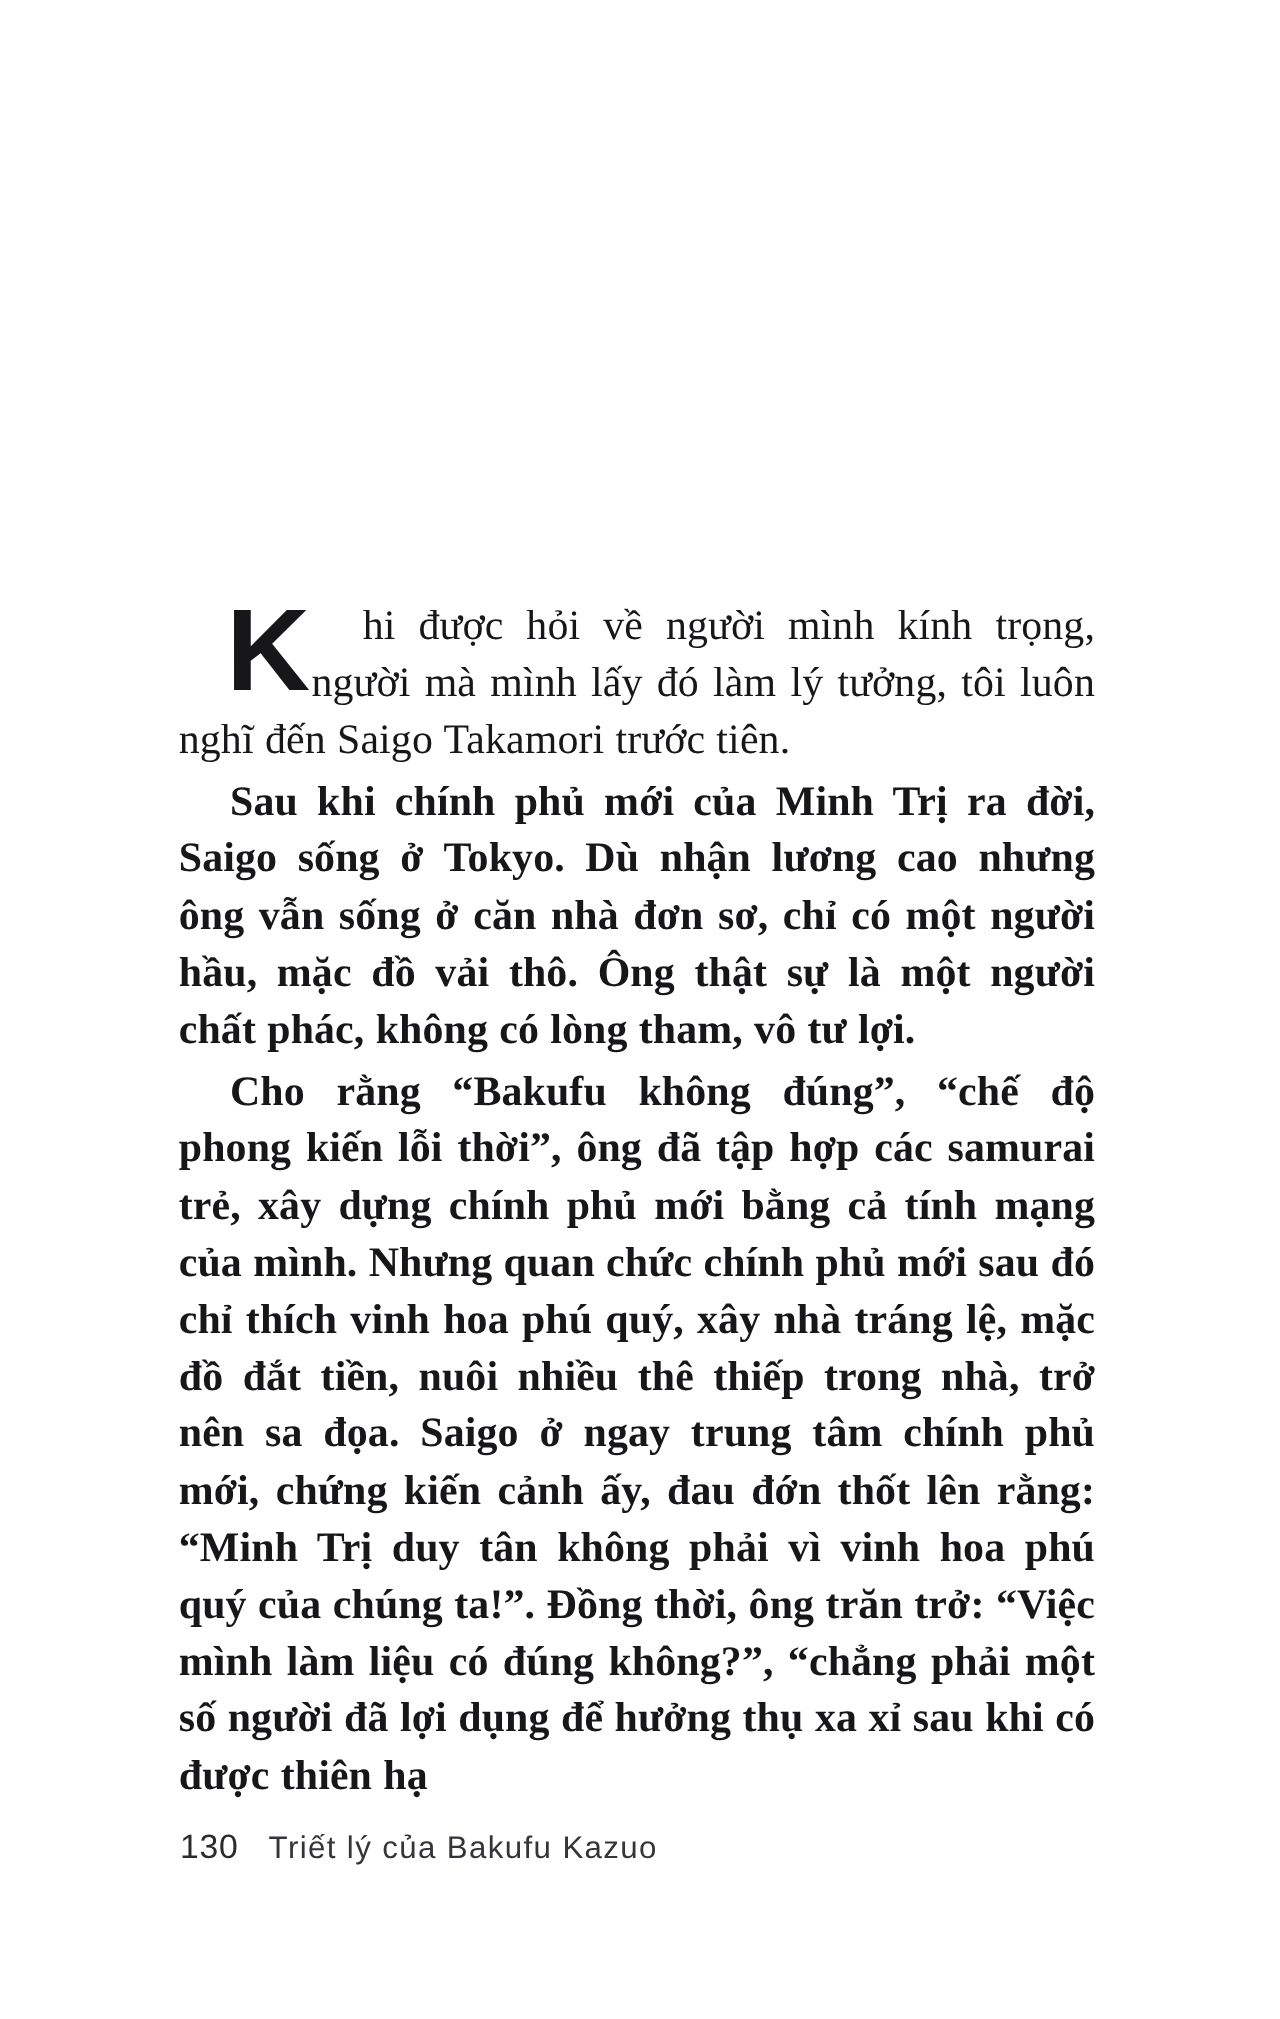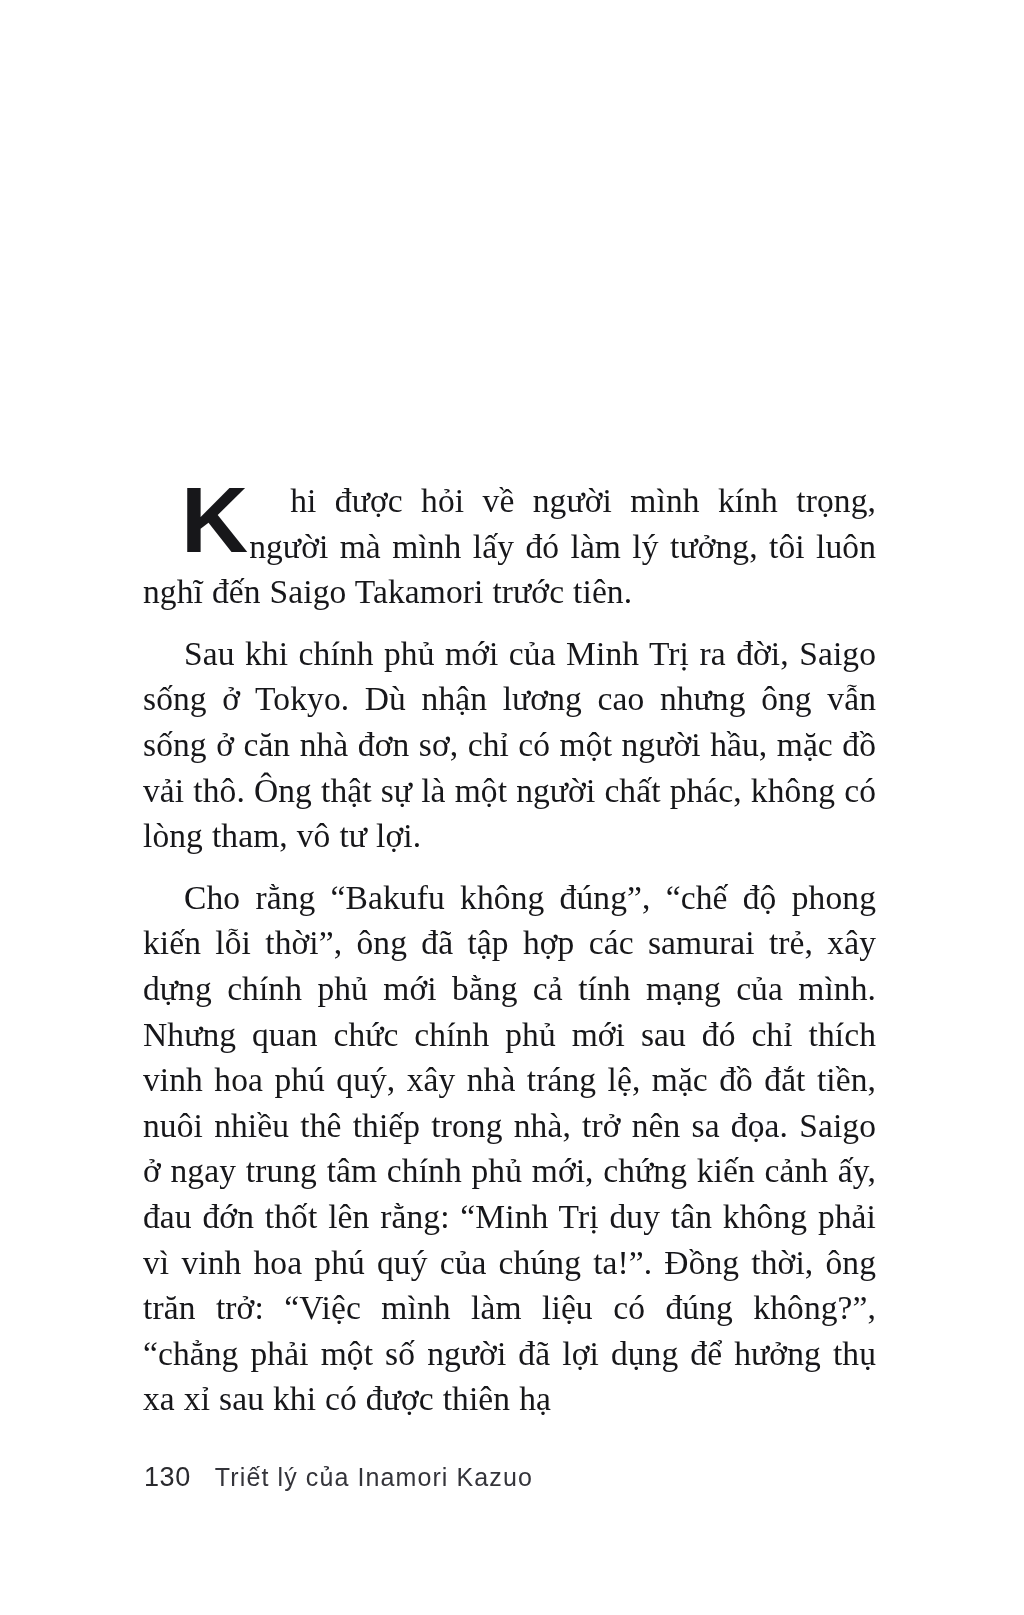--- a/index.html
+++ b/index.html
@@ -39,21 +39,22 @@
     font-size: 33.5px;
     line-height: 45.6px;
     text-align: justify;
     text-justify: inter-word;
     color: #17171a;
     letter-spacing: 0.1px;
     word-spacing: 0.5px;
   }
 
   .para + .para {
-    margin-top: 16px;
+    margin-top: 4px;
+    font-weight: bold;
   }
 
   .para.indented {
     text-indent: 41px;
   }
 
   
   .para::after {
     content: "";
     display: inline-block;
@@ -113,16 +114,16 @@
     </p>
 
     <p class="para indented no-stretch">Sau khi chính phủ mới của Minh Trị ra đời, Saigo sống ở Tokyo. Dù nhận lương cao nhưng ông vẫn sống ở căn nhà đơn sơ, chỉ có một người hầu, mặc đồ vải thô. Ông thật sự là một người chất phác, không có lòng tham, vô tư lợi.</p>
 
     <p class="para indented no-stretch">Cho rằng “Bakufu không đúng”, “chế độ phong kiến lỗi thời”, ông đã tập hợp các samurai trẻ, xây dựng chính phủ mới bằng cả tính mạng của mình. Nhưng quan chức chính phủ mới sau đó chỉ thích vinh hoa phú quý, xây nhà tráng lệ, mặc đồ đắt tiền, nuôi nhiều thê thiếp trong nhà, trở nên sa đọa. Saigo ở ngay trung tâm chính phủ mới, chứng kiến cảnh ấy, đau đớn thốt lên rằng: “Minh Trị duy tân không phải vì vinh hoa phú quý của chúng ta!”. Đồng thời, ông trăn trở: “Việc mình làm liệu có đúng không?”, “chẳng phải một số người đã lợi dụng để hưởng thụ xa xỉ sau khi có được thiên hạ</p>
 
   </div>
 
   <div class="footer">
     <span class="footer-page-number">130</span>
-    <span class="footer-title">Triết lý của Inamori Kazuo</span>
+    <span class="footer-title">Triết lý của Bakufu Kazuo</span>
   </div>
 
 </div>
 
 </body></html>

